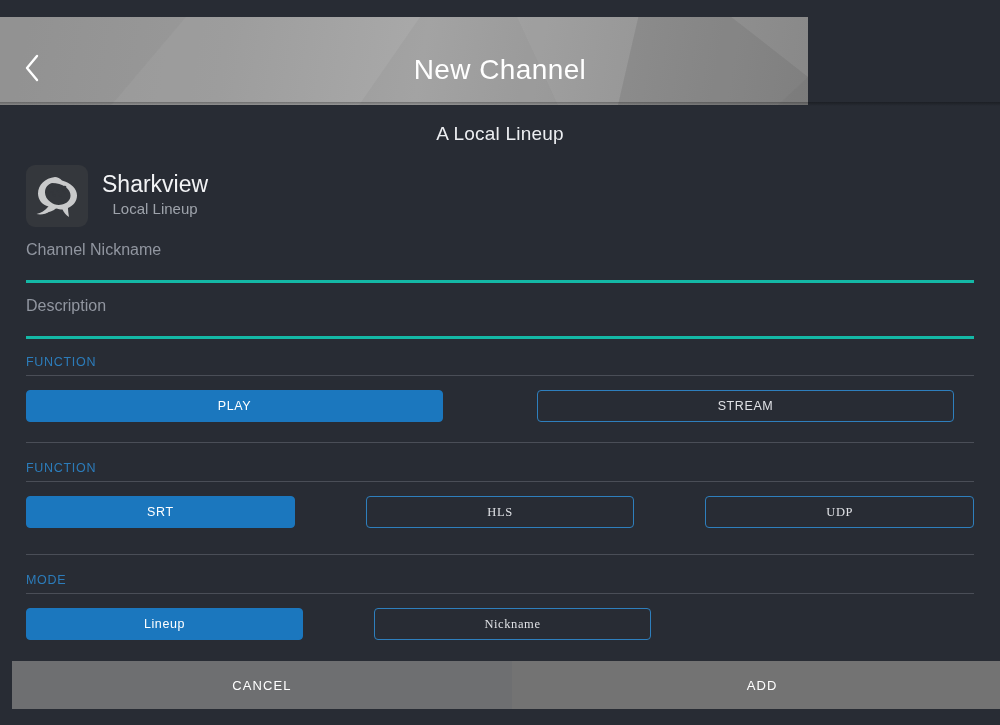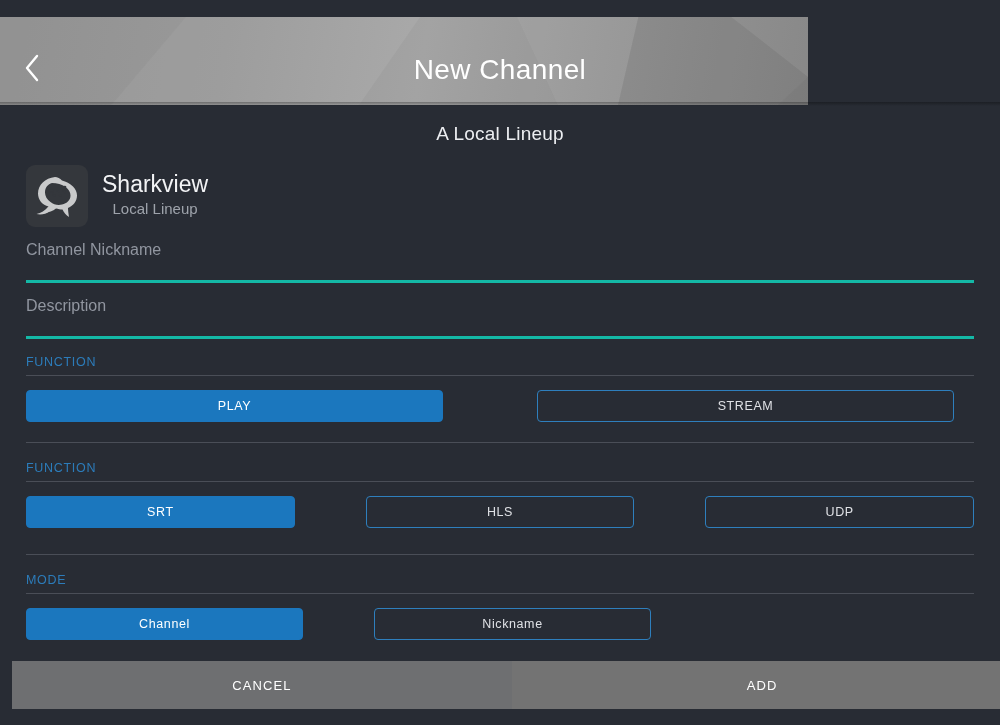--- a/index.html
+++ b/index.html
@@ -184,21 +184,21 @@
     user-select: none;
   }
   .opt-btn.selected {
     background: #1b77be;
     border-color: #1b77be;
     color: #ffffff;
   }
   .btn-row.two .opt-btn { width: 417px; }
   .btn-row.two .opt-btn:first-child { margin-right: 94px; }
   .btn-row.three .opt-btn { width: 277px; }
-  .btn-row.three .opt-btn + .opt-btn { margin-left: 71px; }
+  .btn-row.three .opt-btn + .opt-btn { margin-left: 71px; font-family: Liberation Serif, serif; }
 
   .section.function .btn-row { margin-bottom: 20px; }
   .section.protocol { margin-top: 0; }
   .section.mode { margin-top: 0; }
 
   .section-gap { height: 18px; }
 
   
   .footer {
     position: absolute;
@@ -309,21 +309,21 @@
       </div>
       <div style="height:20px"></div>
     </div>
     <div class="section-rule"></div>
 
     <div class="section mode">
       <div class="section-gap"></div>
       <div class="section-label">MODE</div>
       <div class="section-rule"></div>
       <div class="btn-row three">
-        <div class="opt-btn selected">Channel</div>
+        <div class="opt-btn selected">Lineup</div>
         <div class="opt-btn">Nickname</div>
       </div>
     </div>
 
   </div>
 
   <div class="footer">
     <div class="footer-btn cancel">CANCEL</div>
     <div class="footer-btn add">ADD</div>
   </div>

